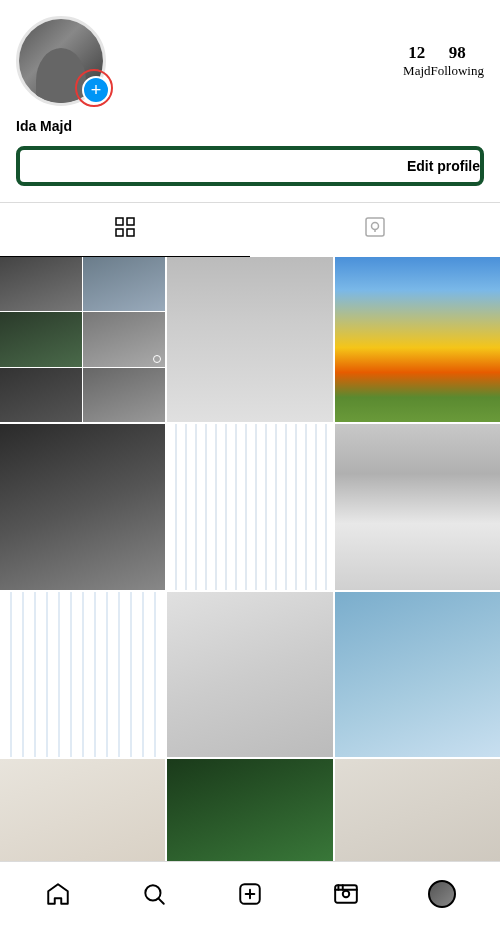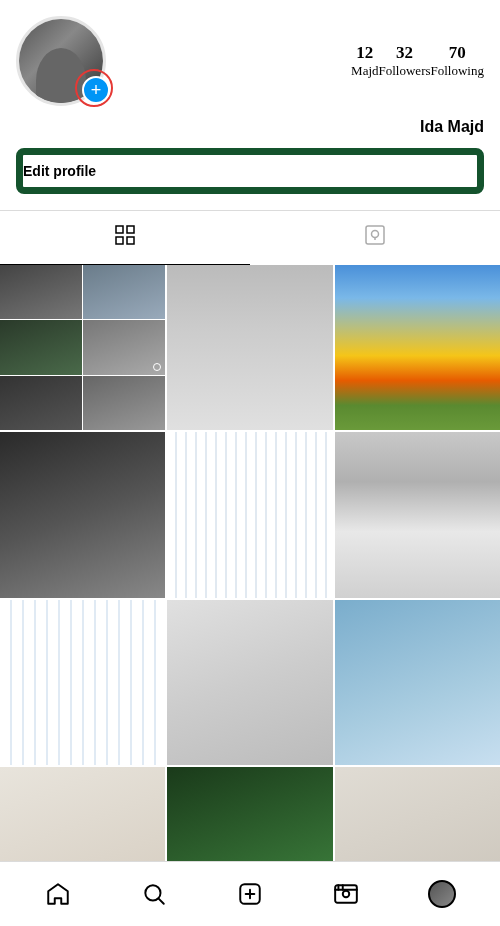--- a/index.html
+++ b/index.html
@@ -100,43 +100,42 @@
       color: #000;
     }
     .stat-label {
       font-size: 13px;
       color: #000;
     }
 
     
     .username {
       padding: 4px 16px 12px 16px;
-      font-size: 16px;
+      font-size: 14px;
       font-weight: 600;
       color: #000;
-      text-align: right;
     }
 
     
     .profile-actions {
       display: flex;
       gap: 8px;
       padding: 0 16px 16px 16px;
     }
     .action-btn {
       flex: 1;
       padding: 8px 0;
-      border: 7px solid #14532d;
+      border: 4px solid #14532d;
       border-radius: 8px;
       background: #fff;
       font-size: 14px;
       font-weight: 600;
       color: #000;
       cursor: pointer;
-      text-align: left;
+      text-align: right;
     }
 
     
     .tabs {
       display: flex;
       border-top: 1px solid #dbdbdb;
     }
     .tab {
       flex: 1;
       display: flex;
@@ -217,25 +216,21 @@
       <span class="add-icon">+</span>
     </div>
   </div>
 
   <div class="stats">
     <div class="stat-item">
       <span class="stat-number">12</span>
       <span class="stat-label">Majd</span>
     </div>
     <div class="stat-item">
-      <span class="stat-number">32</span>
-      <span class="stat-label">Followers</span>
-    </div>
-    <div class="stat-item">
-      <span class="stat-number">70</span>
+      <span class="stat-number">98</span>
       <span class="stat-label">Following</span>
     </div>
   </div>
 </div>
 
 <div class="username">Ida Majd</div>
 
 <div class="profile-actions">
   <button class="action-btn">Edit profile</button>
 </div>

